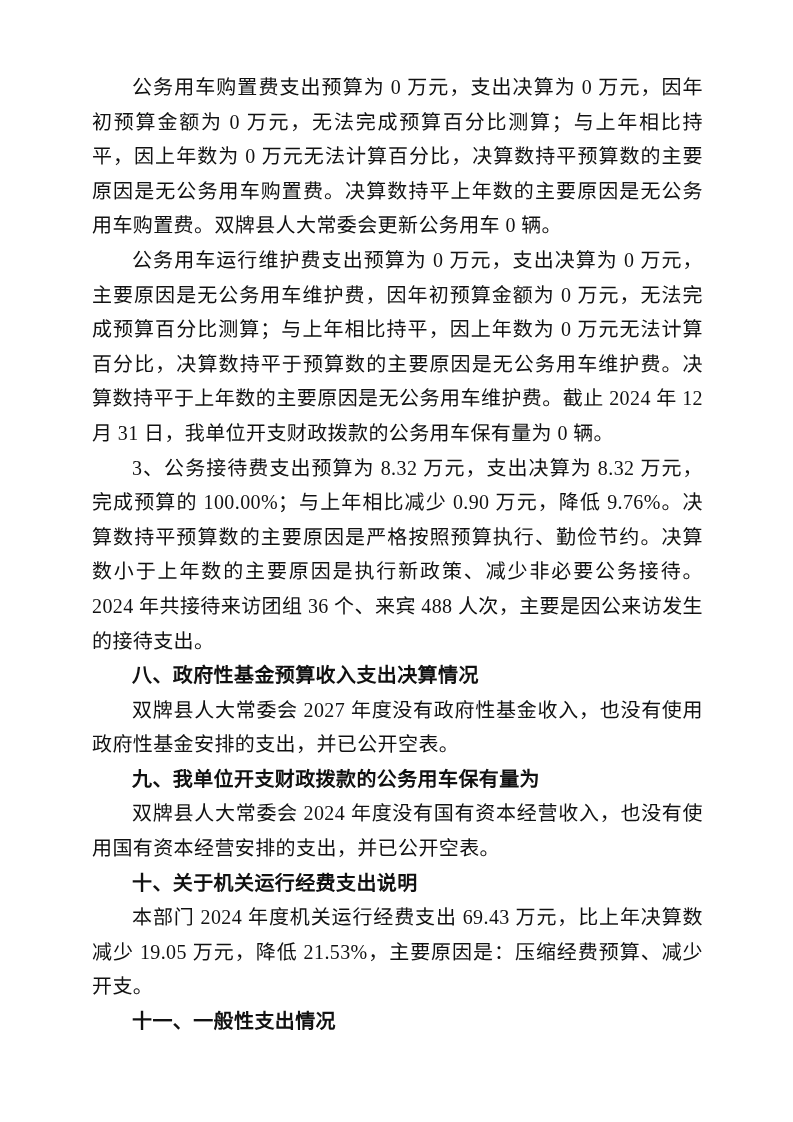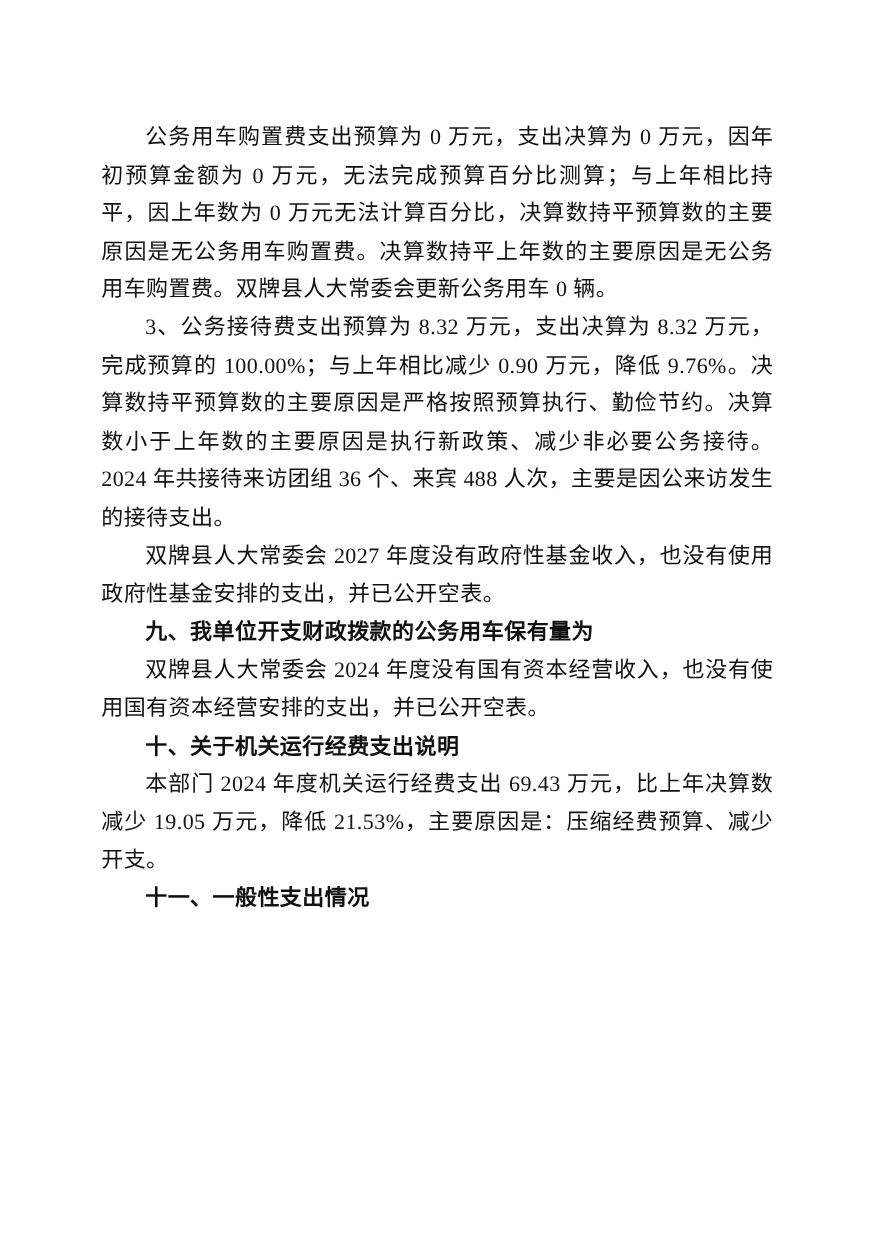--- a/index.html
+++ b/index.html
@@ -8,21 +8,21 @@
     background: #ffffff;
   }
   .page {
     position: relative;
     width: 793px;
     height: 1122px;
     background: #ffffff;
     color: #111111;
     overflow: hidden;
     box-sizing: border-box;
-    padding: 108px 90px 0 92px;
+    padding: 70px 90px 0 92px;
   }
   .body-para {
     margin: 0;
     font-family: "Liberation Serif", "DejaVu Serif", serif;
     font-size: 20px;
     line-height: 34.6px;
     text-align: justify;
     text-indent: 2em;
     letter-spacing: 0.4px;
   }
@@ -35,20 +35,22 @@
     text-align: left;
     text-indent: 2em;
     letter-spacing: 0.4px;
   }
 </style>
 </head>
 <body>
 
 <div class="page">
   <p class="body-para">公务用车购置费支出预算为 0 万元，支出决算为 0 万元，因年初预算金额为 0 万元，无法完成预算百分比测算；与上年相比持平，因上年数为 0 万元无法计算百分比，决算数持平预算数的主要原因是无公务用车购置费。决算数持平上年数的主要原因是无公务用车购置费。双牌县人大常委会更新公务用车 0 辆。</p>
+  <p class="body-para">公务用车运行维护费支出预算为 0 万元，支出决算为 0 万元，主要原因是无公务用车维护费，因年初预算金额为 0 万元，无法完成预算百分比测算；与上年相比持平，因上年数为 0 万元无法计算百分比，决算数持平于预算数的主要原因是无公务用车维护费。决算数持平于上年数的主要原因是无公务用车维护费。截止 2024 年 12 月 31 日，我单位开支财政拨款的公务用车保有量为 0 辆。</p>
   <p class="body-para">3、公务接待费支出预算为 8.32 万元，支出决算为 8.32 万元，完成预算的 100.00%；与上年相比减少 0.90 万元，降低 9.76%。决算数持平预算数的主要原因是严格按照预算执行、勤俭节约。决算数小于上年数的主要原因是执行新政策、减少非必要公务接待。2024 年共接待来访团组 36 个、来宾 488 人次，主要是因公来访发生的接待支出。</p>
+  <h3 class="section-heading">八、政府性基金预算收入支出决算情况</h3>
   <p class="body-para">双牌县人大常委会 2027 年度没有政府性基金收入，也没有使用政府性基金安排的支出，并已公开空表。</p>
   <h3 class="section-heading">九、我单位开支财政拨款的公务用车保有量为</h3>
   <p class="body-para">双牌县人大常委会 2024 年度没有国有资本经营收入，也没有使用国有资本经营安排的支出，并已公开空表。</p>
   <h3 class="section-heading">十、关于机关运行经费支出说明</h3>
   <p class="body-para">本部门 2024 年度机关运行经费支出 69.43 万元，比上年决算数减少 19.05 万元，降低 21.53%，主要原因是：压缩经费预算、减少开支。</p>
   <h3 class="section-heading">十一、一般性支出情况</h3>
 </div>
 
 </body></html>

